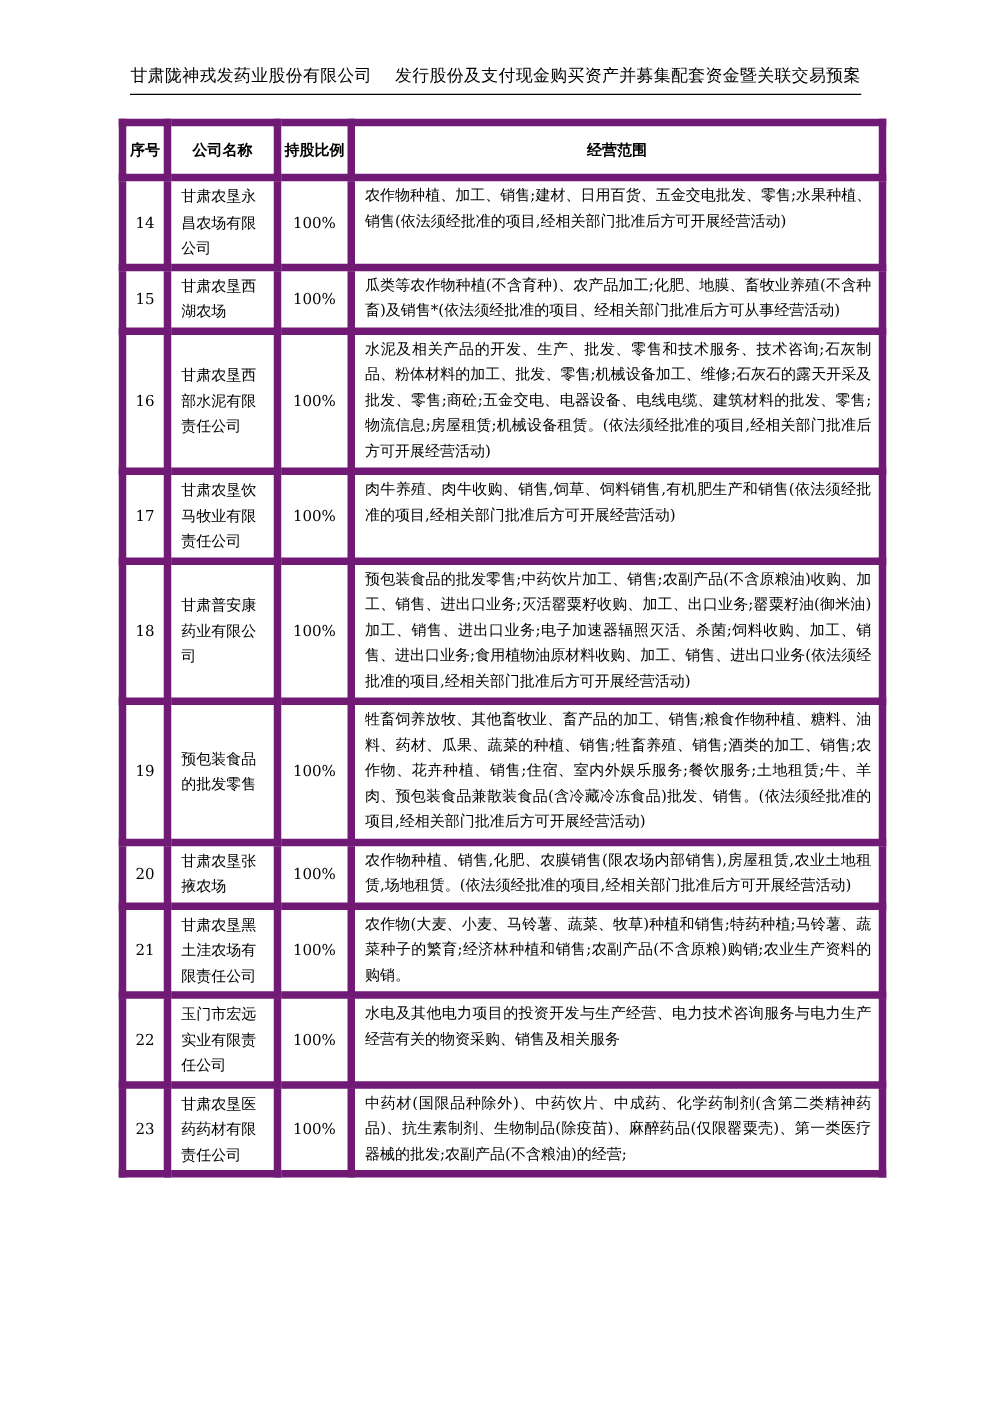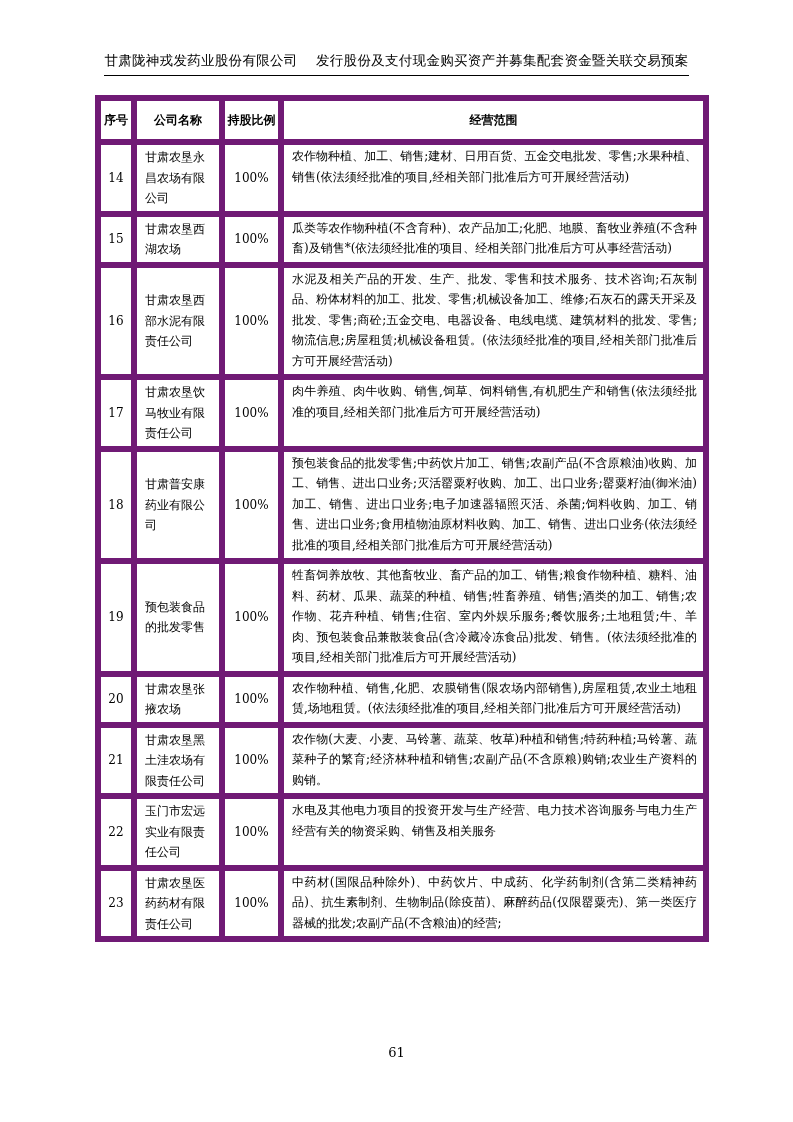--- a/index.html
+++ b/index.html
@@ -163,15 +163,14 @@
     </tr>
         <tr>
       <td class="c-no">23</td>
       <td class="c-name">甘肃农垦医药药材有限责任公司</td>
       <td class="c-ratio">100%</td>
       <td class="c-scope">中药材(国限品种除外)、中药饮片、中成药、化学药制剂(含第二类精神药品)、抗生素制剂、生物制品(除疫苗)、麻醉药品(仅限罂粟壳)、第一类医疗器械的批发;农副产品(不含粮油)的经营;</td>
     </tr>
       </tbody>
   </table>
 
-  <div class="page-number">61</div>
 
 </div>
 
 </body></html>

